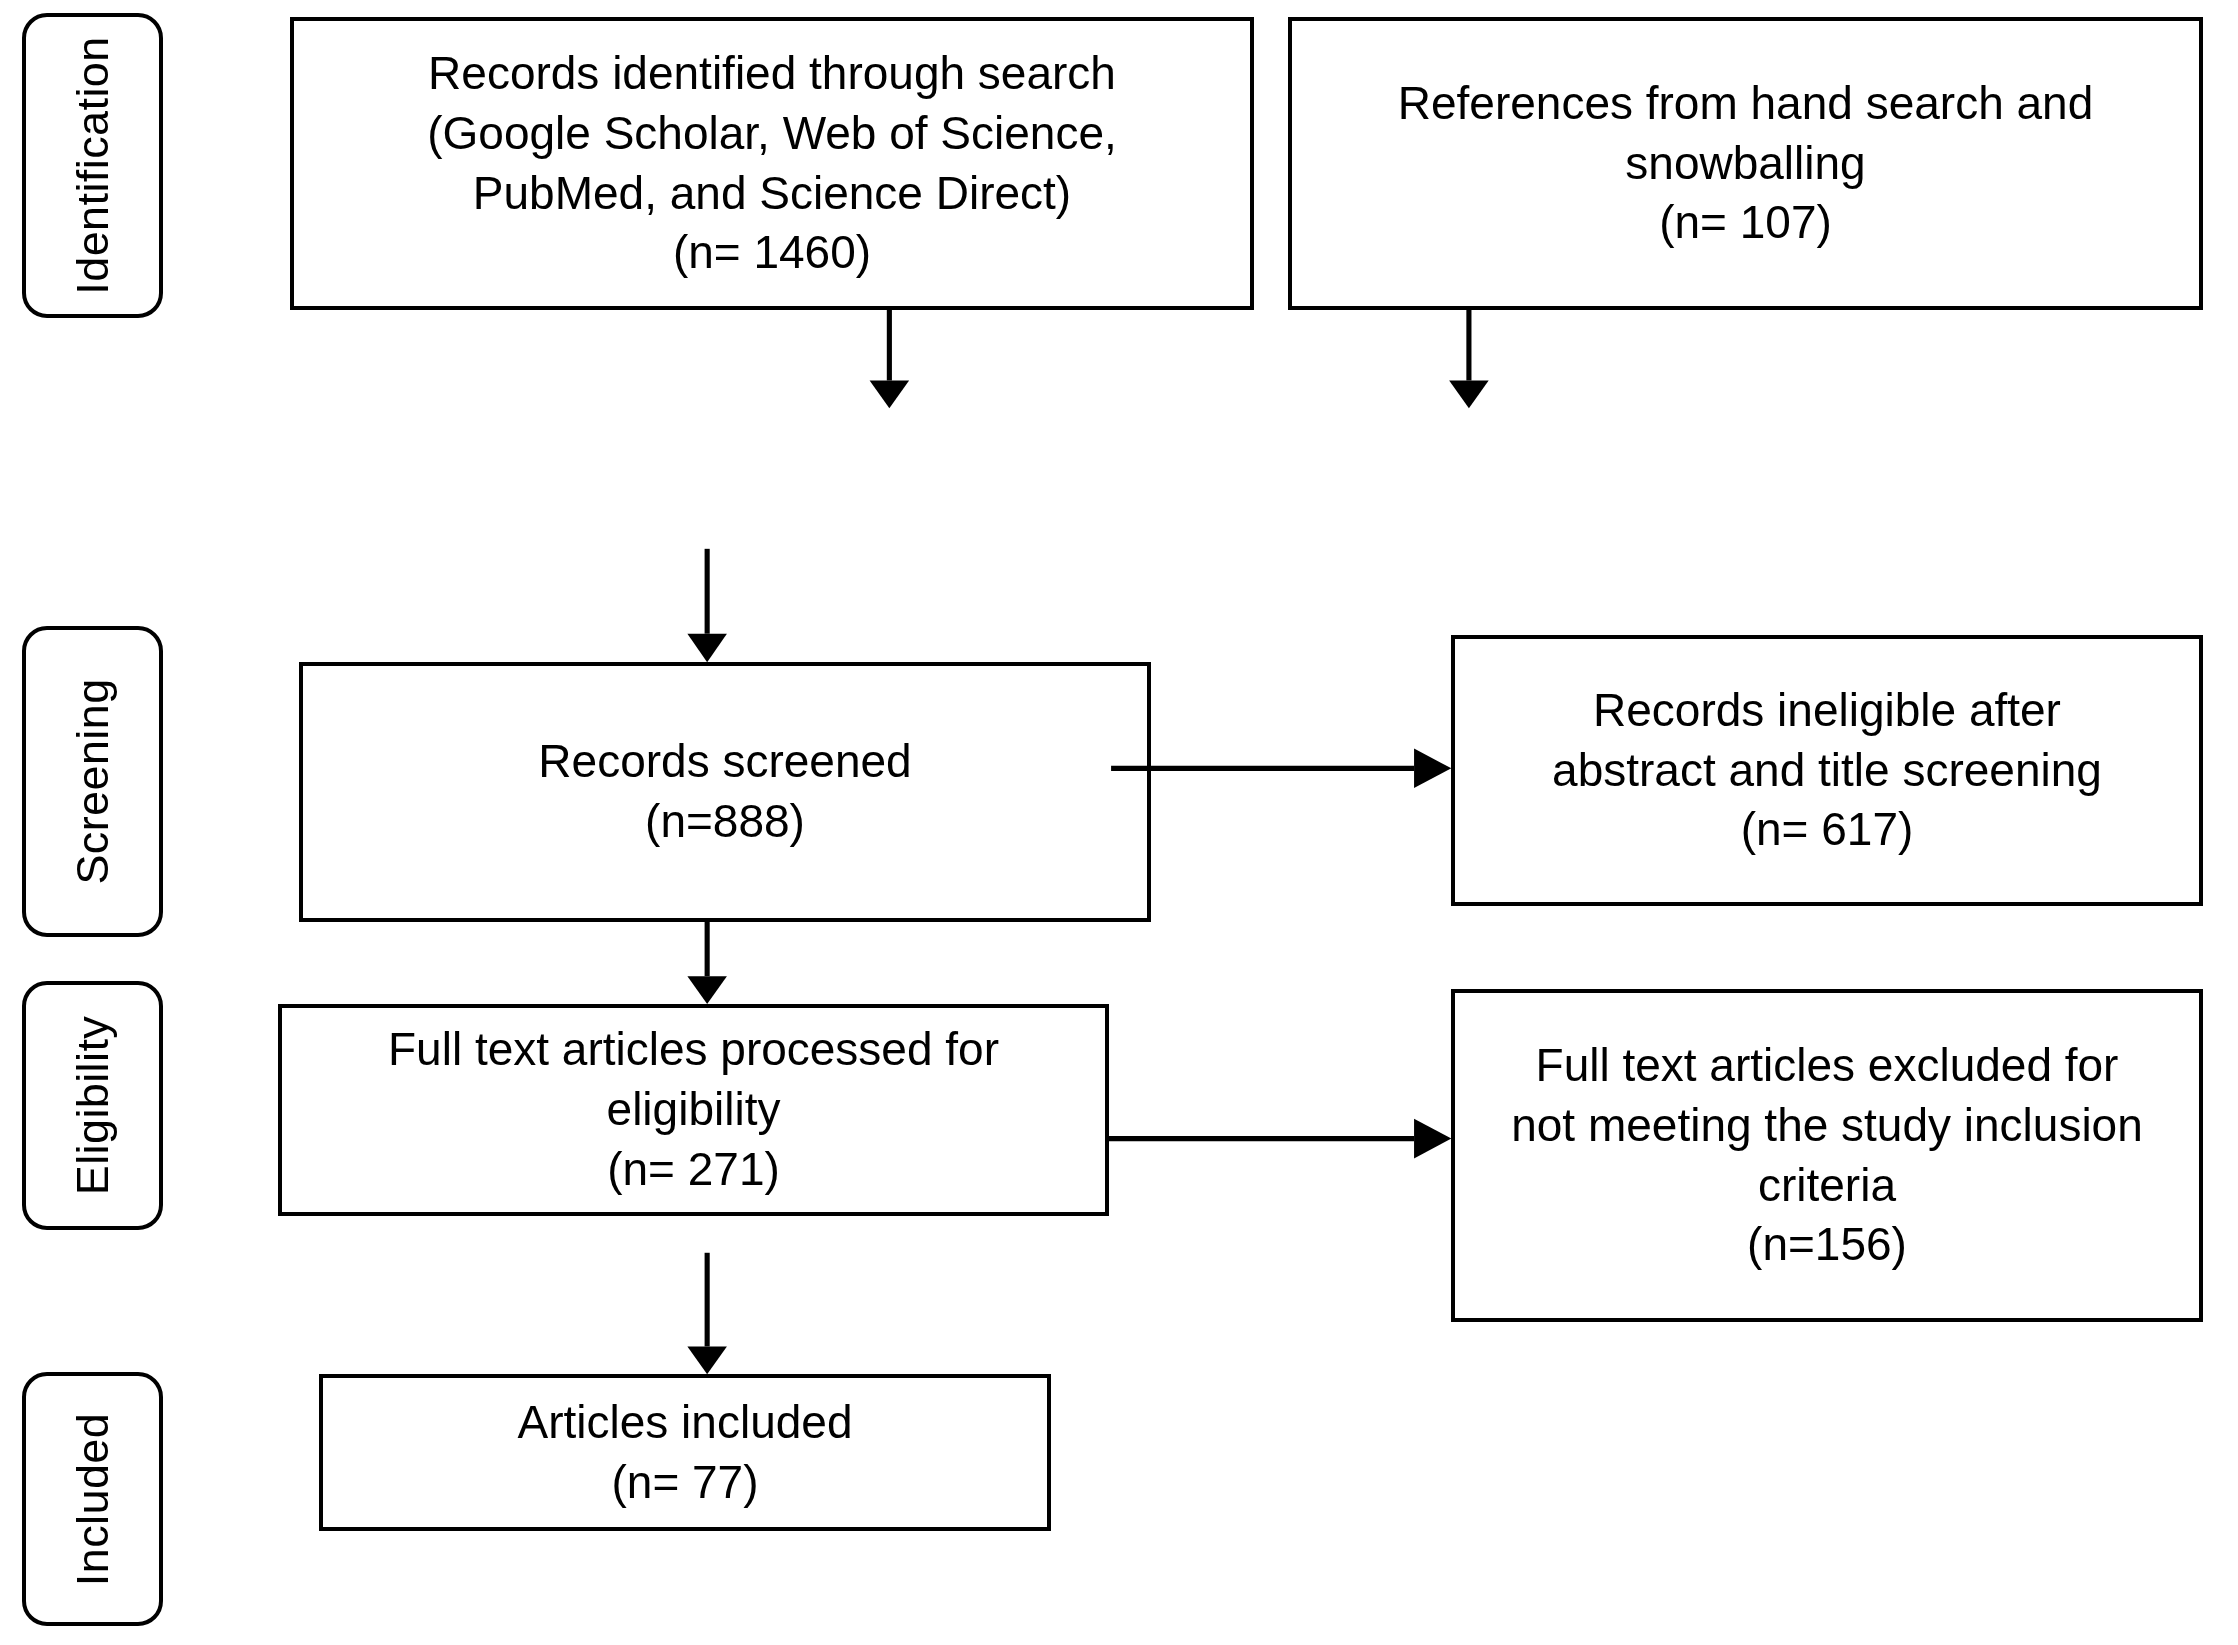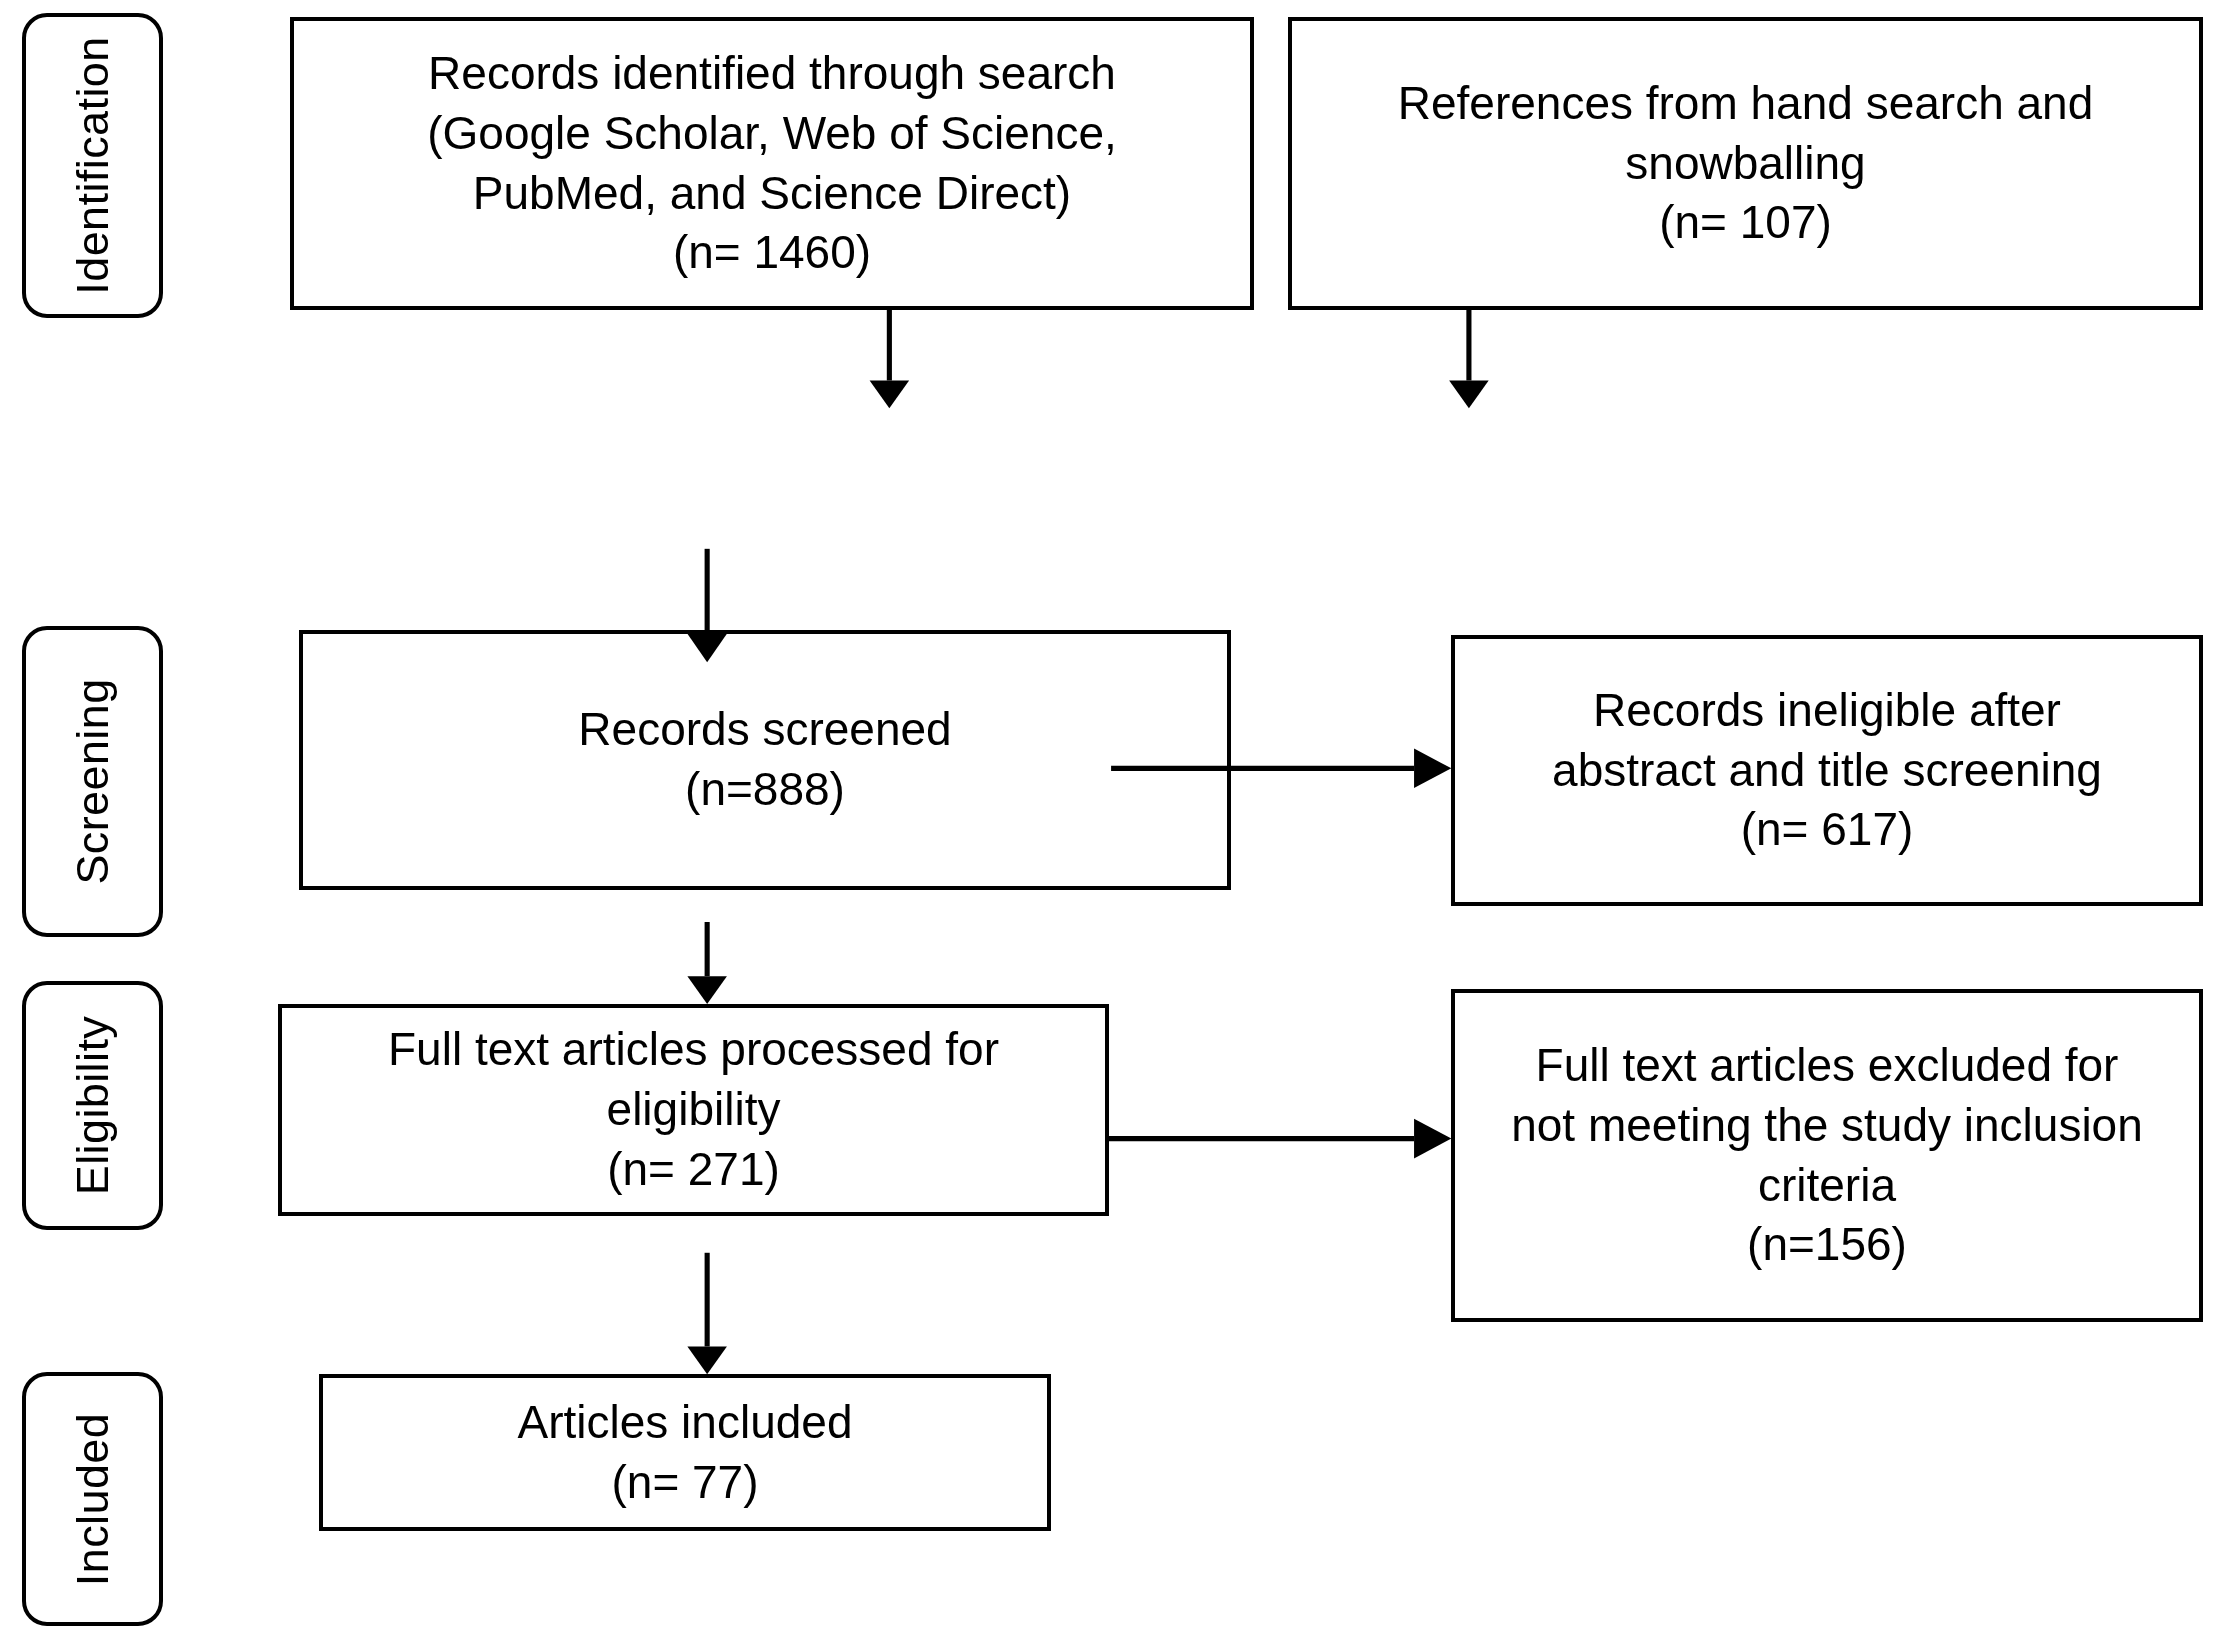--- a/index.html
+++ b/index.html
@@ -100,21 +100,21 @@
 (n= 1460)</span>
   </div>
 
   <div class="flow-box" style="left:1288px; top:17px; width:915px; height:293px;">
     <span class="box-text">References from hand search and
 snowballing
 (n= 107)</span>
   </div>
 
 
-  <div class="flow-box" style="left:299px; top:630px; width:932px; height:260px;">
+  <div class="flow-box" style="left:299px; top:662px; width:852px; height:260px;">
     <span class="box-text">Records screened
 (n=888)</span>
   </div>
 
   <div class="flow-box" style="left:1451px; top:635px; width:752px; height:271px;">
     <span class="box-text">Records ineligible after
 abstract and title screening
 (n= 617)</span>
   </div>
 

